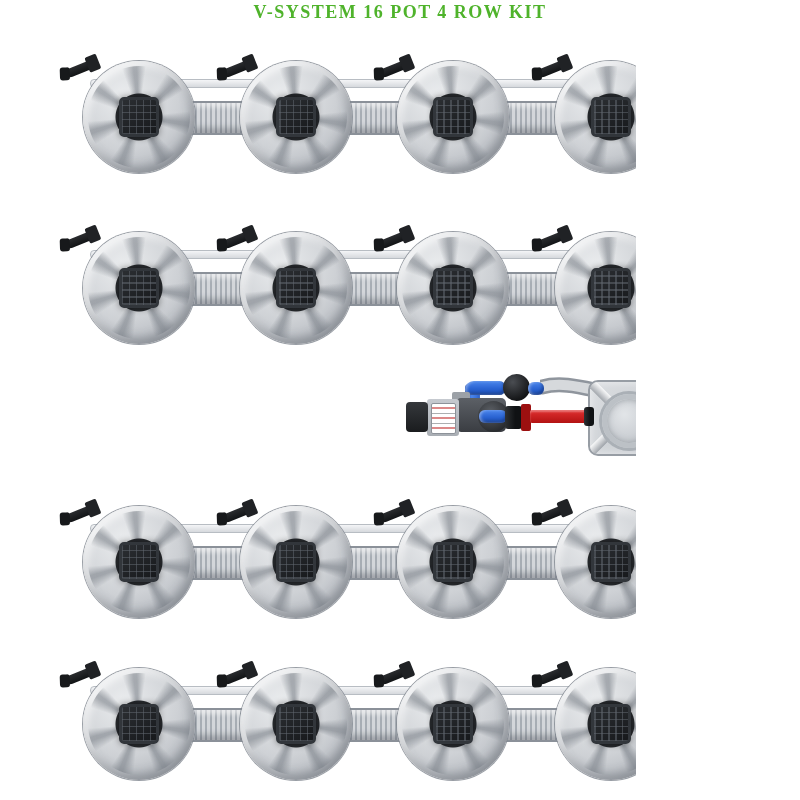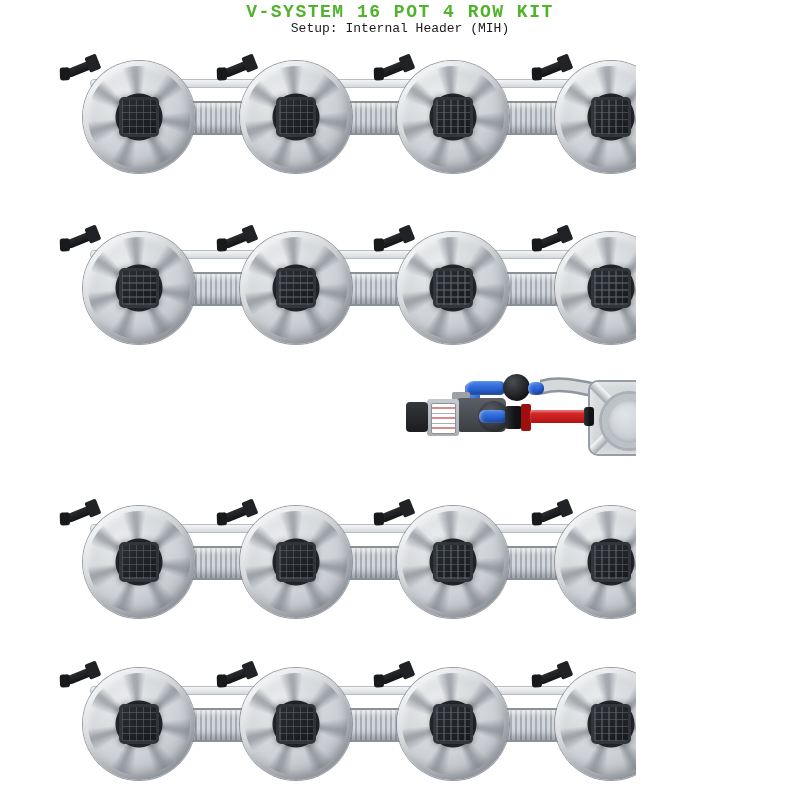--- a/index.html
+++ b/index.html
@@ -1,17 +1,17 @@
 <!DOCTYPE html>
 <html style="--page_bg: #ffffff; --accent_green: #4fb32b; --text_dark: #1b1b1b; --pot_center: #17191c; --fitting_blue: #2f6ad8; --pipe_red: #b31212; --tank_gray: #c6cacf;"><head>
 <meta charset="utf-8">
 <style>
   html,body{margin:0;padding:0;background:#fff;}
   .stage{position:relative;width:636px;height:800px;background:var(--page_bg,#ffffff);overflow:hidden;
-         font-family:Liberation Mono, monospace;}
+         font-family:Liberation Serif, serif;}
   .abs{position:absolute;}
 
   
   .title{position:absolute;left:0;top:2px;width:800px;text-align:center;
          font-size:18px;font-weight:700;letter-spacing:1.5px;color:var(--accent_green,#4fb32b);}
   .subtitle{position:absolute;left:0;top:21px;width:800px;text-align:center;
          font-size:13px;font-weight:500;color:var(--text_dark,#1b1b1b);}
 
   
   .row{position:absolute;inset:0;}
@@ -84,21 +84,20 @@
          box-shadow:inset 0 2px 2px rgba(255,255,255,.35);}
   .label{background:#ffffff;border:1px solid #8d9299;border-radius:2px;
          background-image:repeating-linear-gradient(0deg, transparent 0 4px, rgba(190,40,40,.55) 4px 5.5px, transparent 5.5px 9px, rgba(90,95,100,.5) 9px 10px);}
 </style>
 </head>
 <body>
 
 <div class="stage">
 
   <div class="title">V-SYSTEM 16 POT 4 ROW KIT</div>
-  <div class="subtitle">Setup: Internal Header (MIH)</div>
 
   <div class="row" style="--cy:117px">
     <div class="pipe-thin"></div>
     <div class="pipe-corr"></div>
     <div class="pot" style="--cx:139px">
         <span class="dripper"></span>
       </div>
     <div class="pot" style="--cx:296px">
         <span class="dripper"></span>
       </div>

